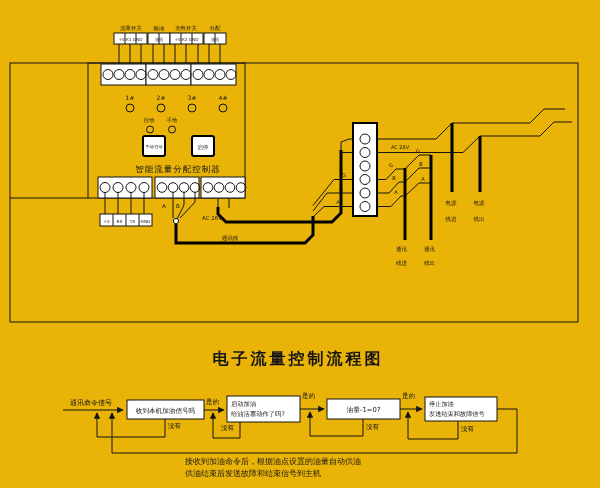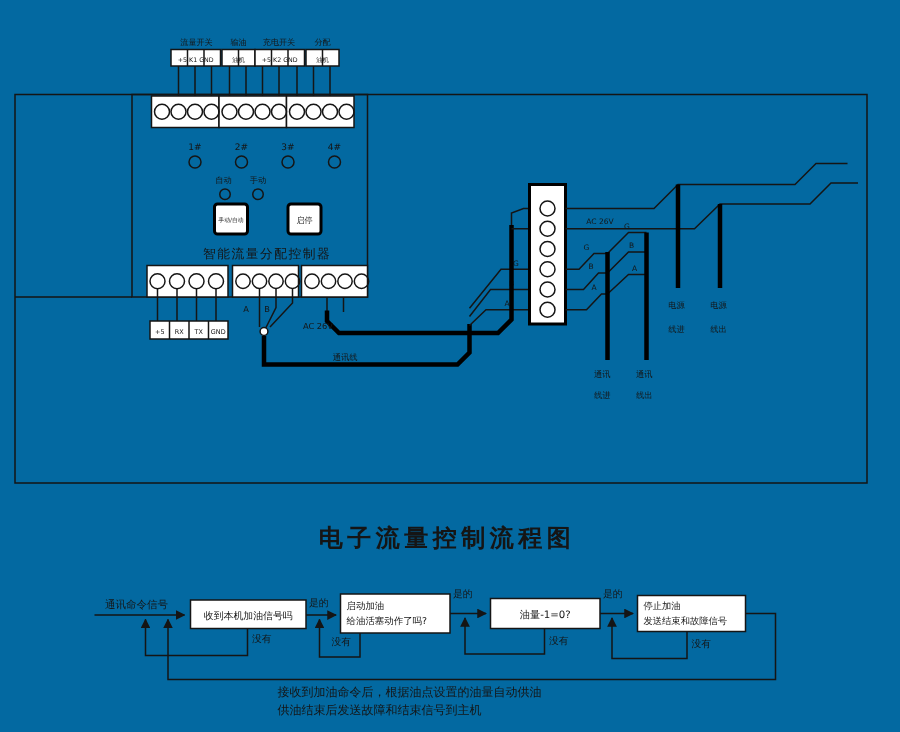--- a/index.html
+++ b/index.html
@@ -1,16 +1,16 @@
 <!DOCTYPE html>
 <html><head>
 <meta charset="utf-8">
 <style>
   html,body{margin:0;padding:0;background:#ffffff;}
-  .page{position:relative;width:600px;height:488px;background:#0369a1;overflow:hidden;}
+  .page{position:relative;width:600px;height:488px;background:#eab308;overflow:hidden;}
   svg{display:block;}
   svg text{font-family:"DejaVu Sans","Liberation Sans",sans-serif;fill:#151515;}
   svg .serif{font-family:"DejaVu Serif","Liberation Serif",serif;}
   .ln{stroke:#151515;stroke-width:1;fill:none;}
   .thick{stroke:#000000;stroke-width:3;fill:none;}
   .bx{stroke:#151515;stroke-width:1;fill:#ffffff;}
   .bold-bx{stroke:#000000;stroke-width:2;fill:#ffffff;}
   .term{stroke:#151515;stroke-width:1;fill:#ffffff;}
 </style>
 </head>

